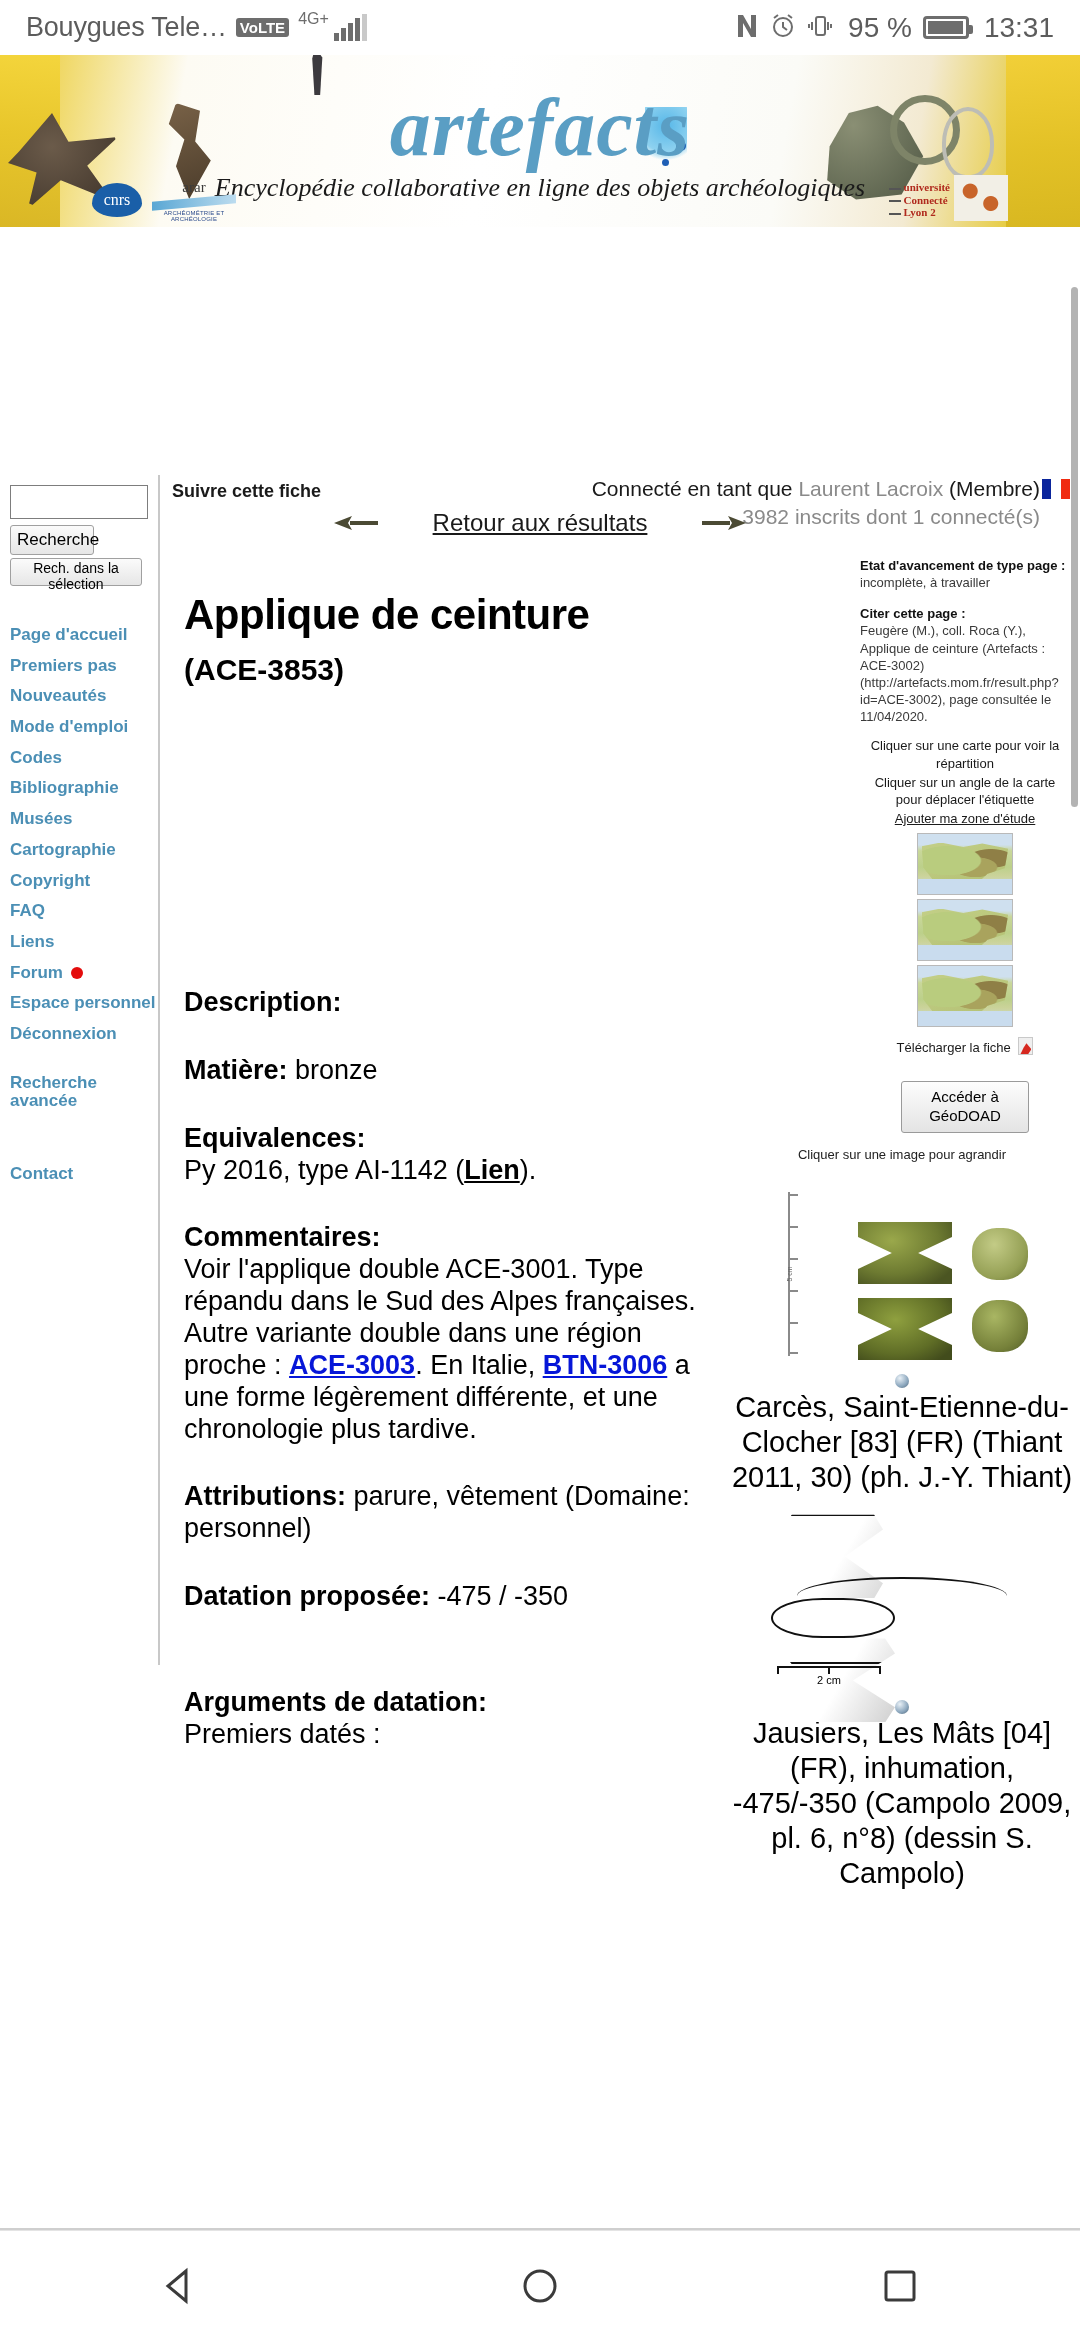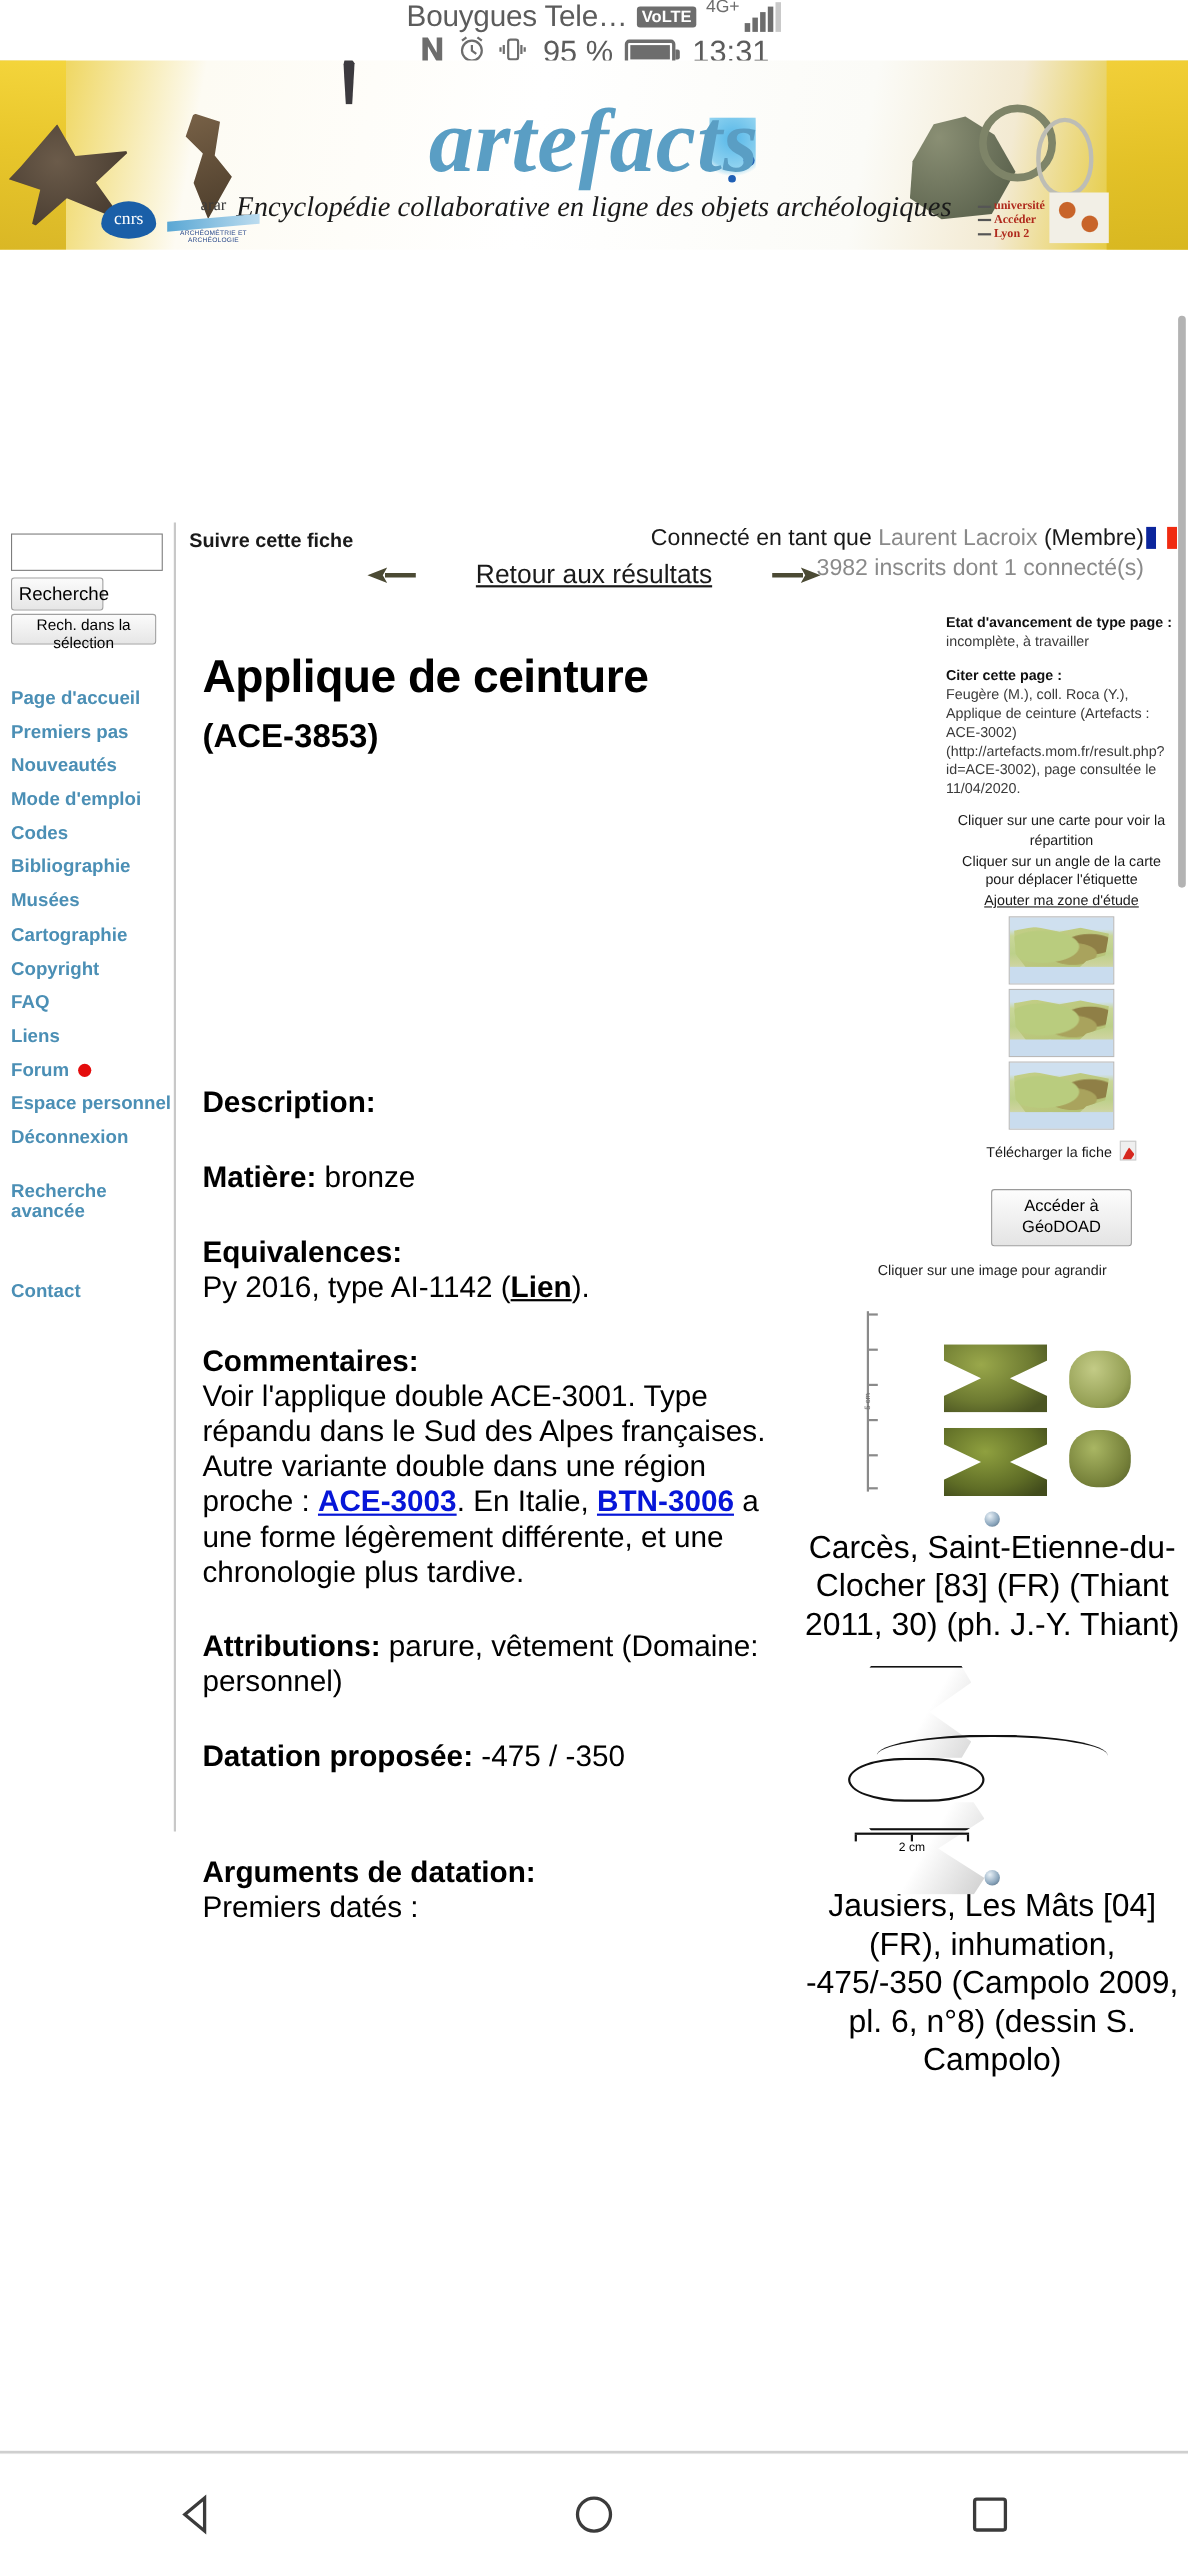--- a/index.html
+++ b/index.html
@@ -13,21 +13,20 @@
   }
 
   
   .statusbar{
     height:55px; width:100%;
     display:flex; align-items:center;
     padding:0 26px;
     background:#ffffff;
     color:#5c5c5c;
     font-size:27px;
-    flex-direction:column;
   }
   .sb-left{ display:flex; align-items:center; gap:9px; flex:1; }
   .sb-right{ display:flex; align-items:center; gap:11px; }
   .carrier{ font-size:27px; color:#5c5c5c; letter-spacing:-0.2px;}
   .volte{
     background:#6d6d6d; color:#fff; font-size:15px; font-weight:bold;
     padding:2px 4px; border-radius:3px; line-height:1.05;
     font-family:"Liberation Sans", sans-serif;
   }
   .sig{ display:flex; align-items:flex-end; gap:2px; height:26px; position:relative; }
@@ -316,21 +315,21 @@
   <div class="logo">artefacts</div>
   <div class="tagline">Encyclopédie collaborative en ligne des objets archéologiques</div>
   <div class="logo-cnrs">cnrs</div>
   <div class="logo-arar">
     <div class="w1">arar</div>
     <div class="w2"></div>
     <div class="w3">ARCHÉOMÉTRIE ET ARCHÉOLOGIE</div>
   </div>
   <div class="logo-lyon">
     <b><span class="bar"></span><span>université</span></b>
-    <b><span class="bar"></span><span>Accéder</span></b>
+    <b><span class="bar"></span><span>Connecté</span></b>
     <b><span class="bar"></span><span>Lyon 2</span></b>
   </div>
   <div class="logo-anim">
       <div class="a"></div>
     </div>
 </div>
 
 <div class="page">
 
   <div class="follow">Suivre cette fiche</div>

